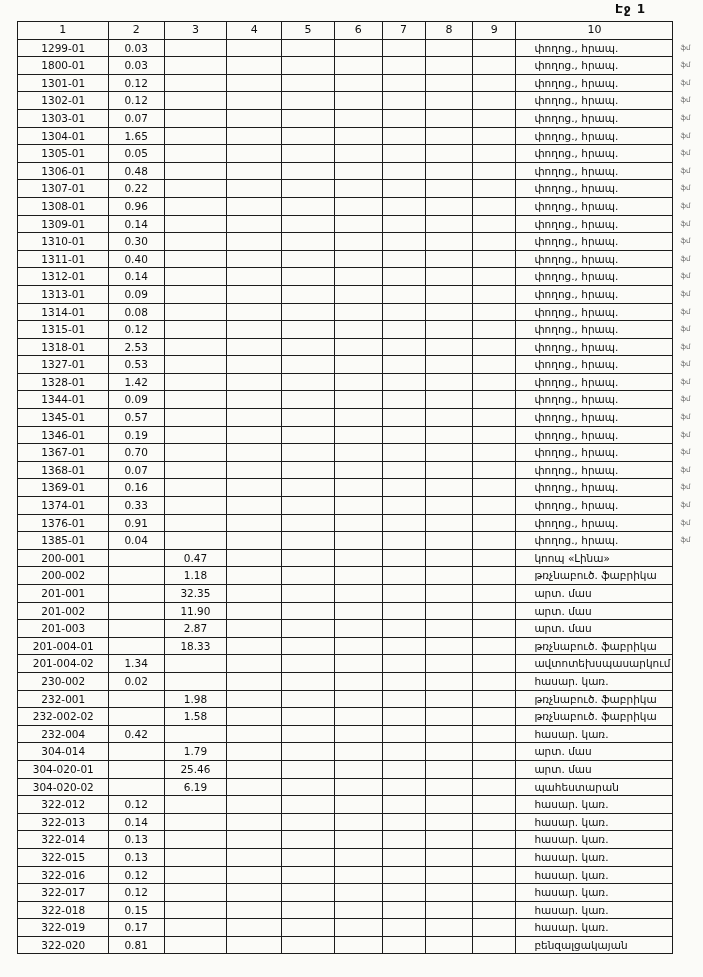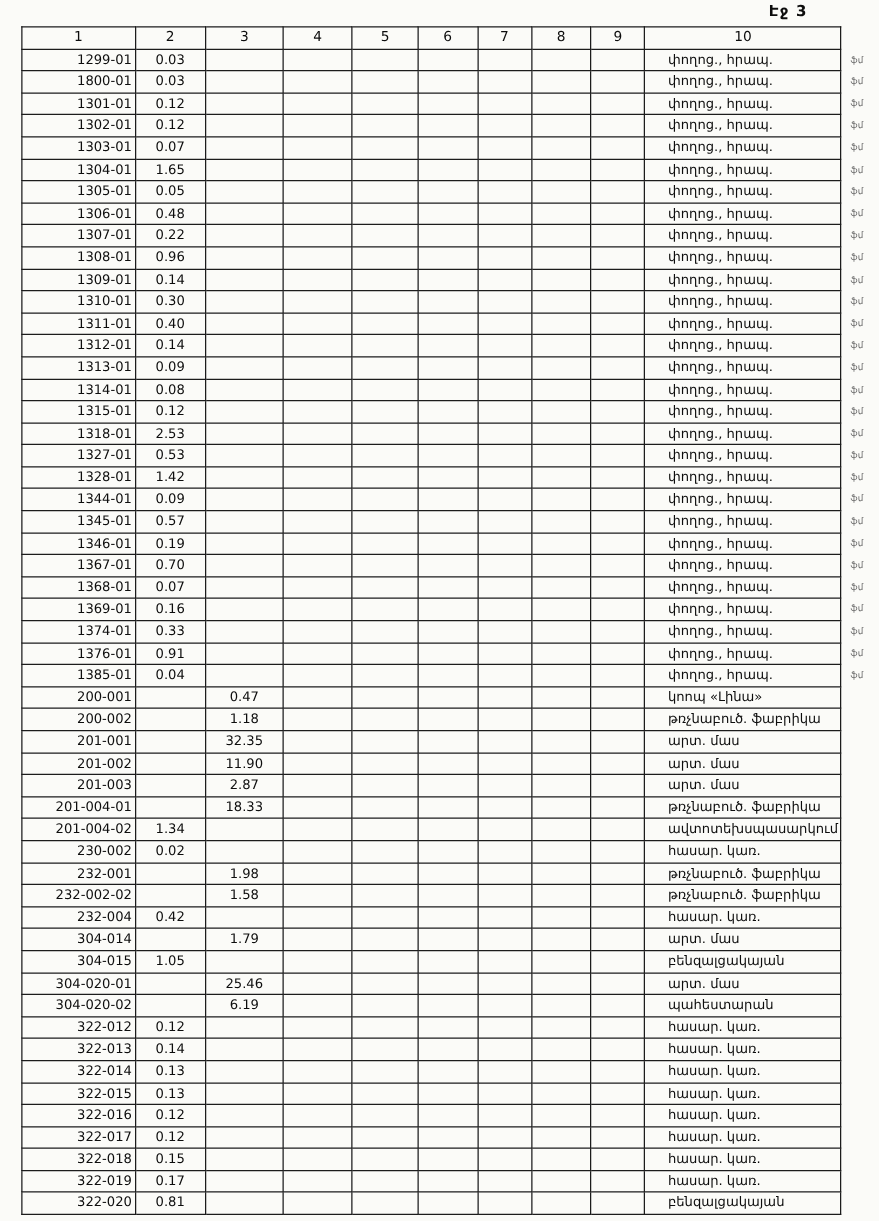--- a/index.html
+++ b/index.html
@@ -17,32 +17,32 @@
     position:absolute;top:21px;left:17px;
     border-collapse:collapse;table-layout:fixed;
   }
   .doc-table th,.doc-table td{
     border:1px solid #1c1c1c;
     font-size:10.5px;line-height:16.6px;height:16.6px;
     padding:0 2px;overflow:hidden;white-space:nowrap;
     font-weight:normal;
   }
   .doc-table th{text-align:center;font-size:11px;}
-  .doc-table td.c1{text-align:right;padding-left:3px;}
+  .doc-table td.c1{text-align:center;padding-left:3px;}
   .doc-table td.c2,.doc-table td.c3{text-align:center;}
   .doc-table td.c10{text-align:left;padding-left:18px;}
   .doc-table th.margin-col,.doc-table td.margin-mark{
     border:none;background:transparent;
     font-size:7px;color:#6a6a6a;text-align:left;padding-left:7px;
   }
 </style>
 </head>
 <body>
 
-<div class="page-label">Էջ 3</div>
+<div class="page-label">Էջ 1</div>
 
 <table class="doc-table">
   <colgroup>
     <col style="width:92px">
       <col style="width:58px">
       <col style="width:64px">
     <col style="width:58px">
       <col style="width:55px">
       <col style="width:50px">
     <col style="width:45px">
@@ -594,33 +594,20 @@
         <td class="c4"></td>
         <td class="c5"></td>
         <td class="c6"></td>
         <td class="c7"></td>
         <td class="c8"></td>
         <td class="c9"></td>
         <td class="c10">արտ. մաս</td>
         <td class="margin-mark"></td>
       </tr>
       <tr>
-        <td class="c1">304-015</td>
-        <td class="c2">1.05</td>
-        <td class="c3"></td>
-        <td class="c4"></td>
-        <td class="c5"></td>
-        <td class="c6"></td>
-        <td class="c7"></td>
-        <td class="c8"></td>
-        <td class="c9"></td>
-        <td class="c10">բենզալցակայան</td>
-        <td class="margin-mark"></td>
-      </tr>
-      <tr>
         <td class="c1">304-020-01</td>
         <td class="c2"></td>
         <td class="c3">25.46</td>
         <td class="c4"></td>
         <td class="c5"></td>
         <td class="c6"></td>
         <td class="c7"></td>
         <td class="c8"></td>
         <td class="c9"></td>
         <td class="c10">արտ. մաս</td>

